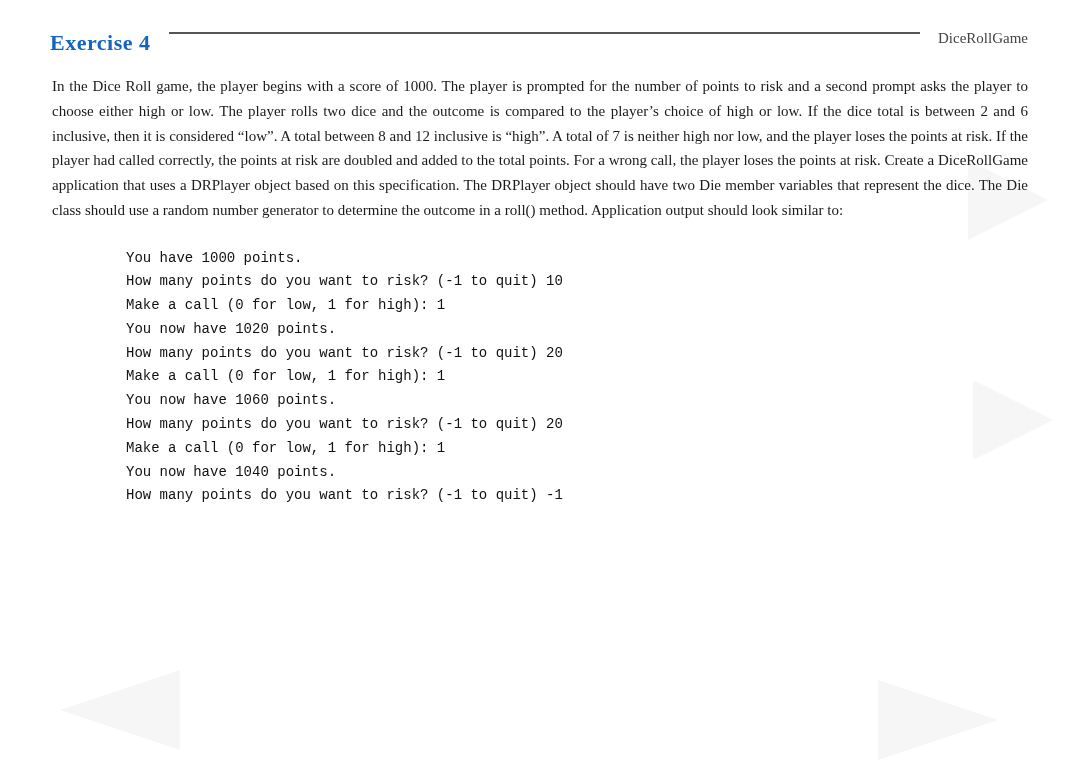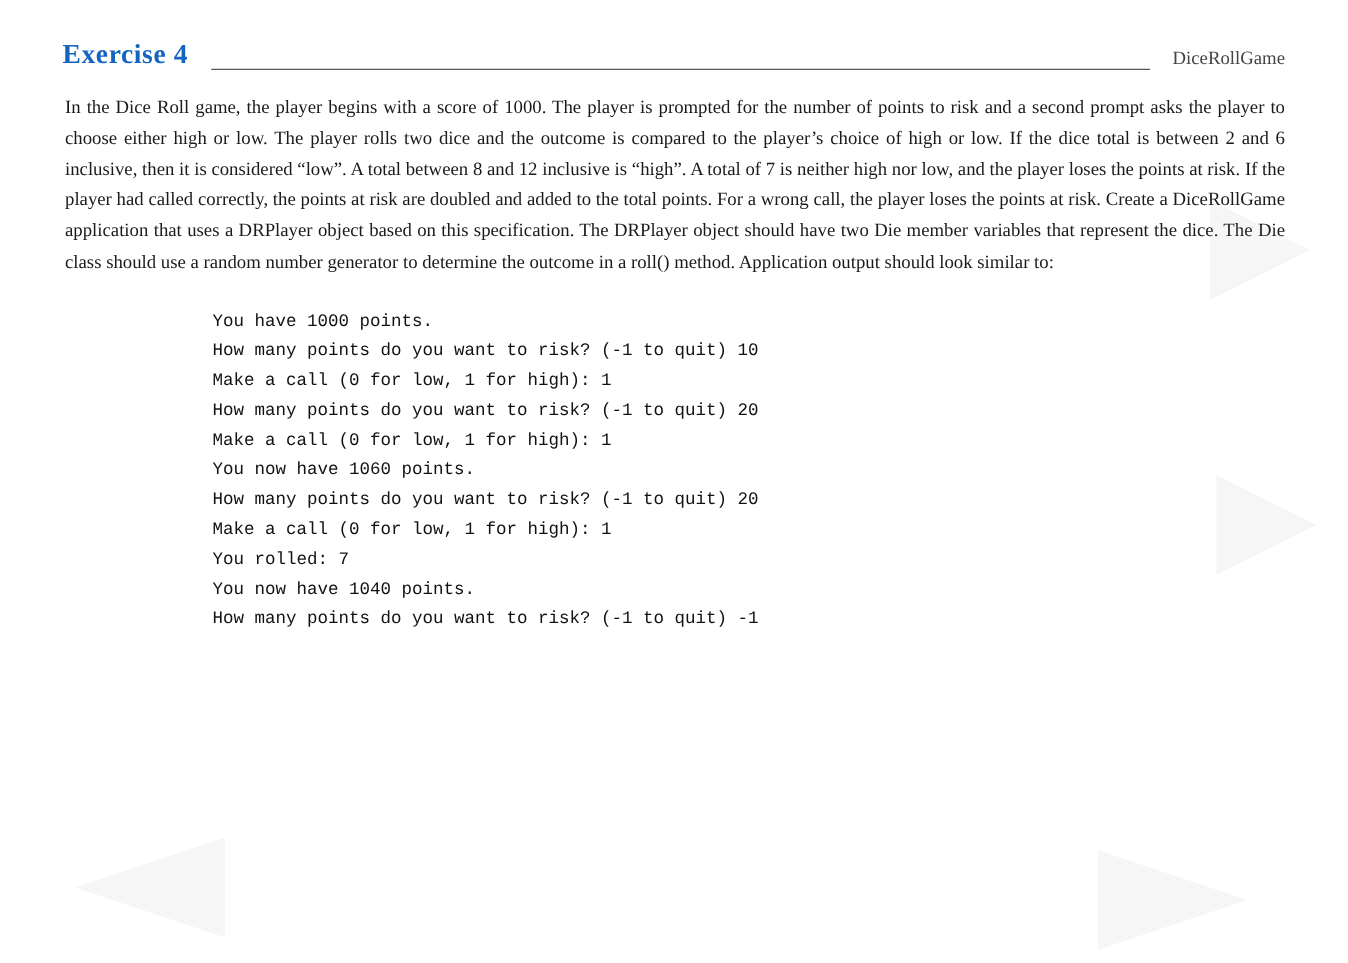--- a/index.html
+++ b/index.html
@@ -14,21 +14,21 @@
       color: #1a1a1a;
       width: 1078px;
       min-height: 770px;
       padding: 30px 50px 40px 50px;
       position: relative;
       overflow: hidden;
     }
 
     .header {
       display: flex;
-      align-items: flex-end;
+      align-items: flex-start;
       margin-bottom: 18px;
       gap: 0;
     }
 
     .header-title {
       font-size: 22px;
       font-weight: bold;
       color: #1565c0;
       white-space: nowrap;
       letter-spacing: 0.5px;
@@ -55,21 +55,21 @@
       line-height: 1.65;
       text-align: justify;
       margin-bottom: 24px;
       padding-left: 2px;
     }
 
     .code-block {
       font-family: 'Courier New', Courier, monospace;
       font-size: 14px;
       line-height: 1.7;
-      margin-left: 120px;
+      margin-left: 76px;
       color: #111;
       position: relative;
       z-index: 2;
     }
 
     .code-block .line {
       display: block;
       white-space: pre;
     }
 
@@ -133,21 +133,21 @@
   <div class="header-line"></div>
   <span class="header-brand">DiceRollGame</span>
 </div>
 
 <p class="body-text">In the Dice Roll game, the player begins with a score of 1000. The player is prompted for the number of points to risk and a second prompt asks the player to choose either high or low. The player rolls two dice and the outcome is compared to the player’s choice of high or low. If the dice total is between 2 and 6 inclusive, then it is considered “low”. A total between 8 and 12 inclusive is “high”. A total of 7 is neither high nor low, and the player loses the points at risk. If the player had called correctly, the points at risk are doubled and added to the total points. For a wrong call, the player loses the points at risk. Create a DiceRollGame application that uses a DRPlayer object based on this specification. The DRPlayer object should have two Die member variables that represent the dice. The Die class should use a random number generator to determine the outcome in a roll() method. Application output should look similar to:</p>
 
 <div class="code-block">
 <span class="line">You have 1000 points.</span>
     <span class="line">How many points do you want to risk? (-1 to quit) 10</span>
     <span class="line">Make a call (0 for low, 1 for high): 1</span>
+    <span class="line">You now have 1020 points.</span>
     <span class="line">How many points do you want to risk? (-1 to quit) 20</span>
     <span class="line">Make a call (0 for low, 1 for high): 1</span>
     <span class="line">You now have 1060 points.</span>
     <span class="line">How many points do you want to risk? (-1 to quit) 20</span>
     <span class="line">Make a call (0 for low, 1 for high): 1</span>
-    <span class="line">You rolled: 7</span>
     <span class="line">You now have 1040 points.</span>
     <span class="line">How many points do you want to risk? (-1 to quit) -1</span>
   </div>
 
 </body></html>

